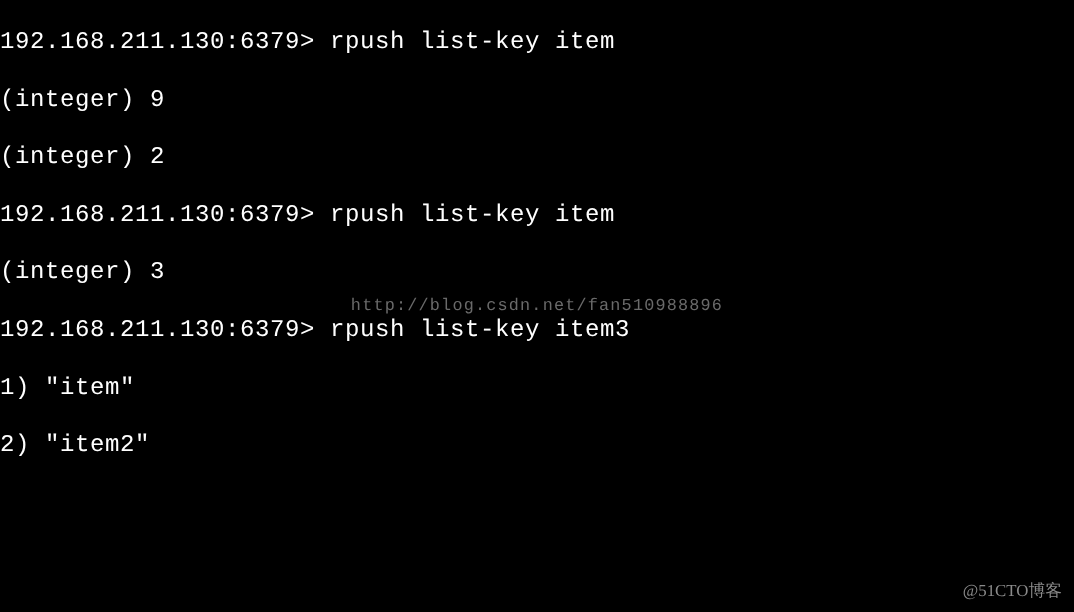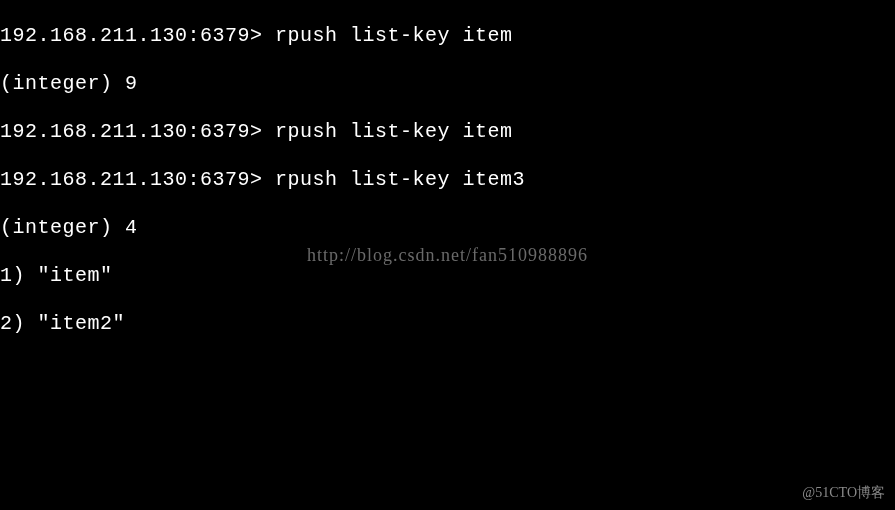--- a/index.html
+++ b/index.html
@@ -20,44 +20,45 @@
     letter-spacing: 0.5px;
     white-space: pre;
   }
   .line { display: block; }
   .watermark-center {
     position: absolute;
     top: 255px;
     left: 50%;
     transform: translate(-50%, -50%);
     color: #6a6a6a;
-    font-family: Liberation Serif, serif;
-    font-size: 18px;
+    font-family: Liberation Mono, monospace;
+    font-size: 14px;
     letter-spacing: 1px;
     pointer-events: none;
   }
   .watermark-corner {
     position: absolute;
     right: 10px;
     bottom: 8px;
     color: #8a8a8a;
     font-family: Liberation Serif, serif;
     font-size: 14px;
     pointer-events: none;
   }
 </style>
 </head>
 <body>
 
 <div class="terminal">
 <span class="line">192.168.211.130:6379&gt; rpush list-key item</span>
 <span class="line">(integer) 9</span>
+<span class="line">(integer) 2</span>
 <span class="line">192.168.211.130:6379&gt; rpush list-key item</span>
+<span class="line">(integer) 3</span>
 <span class="line">192.168.211.130:6379&gt; rpush list-key item3</span>
-<span class="line">(integer) 4</span>
 <span class="line">1) "item"</span>
 <span class="line">2) "item2"</span>
 
 
 
 
 
 
 
 

